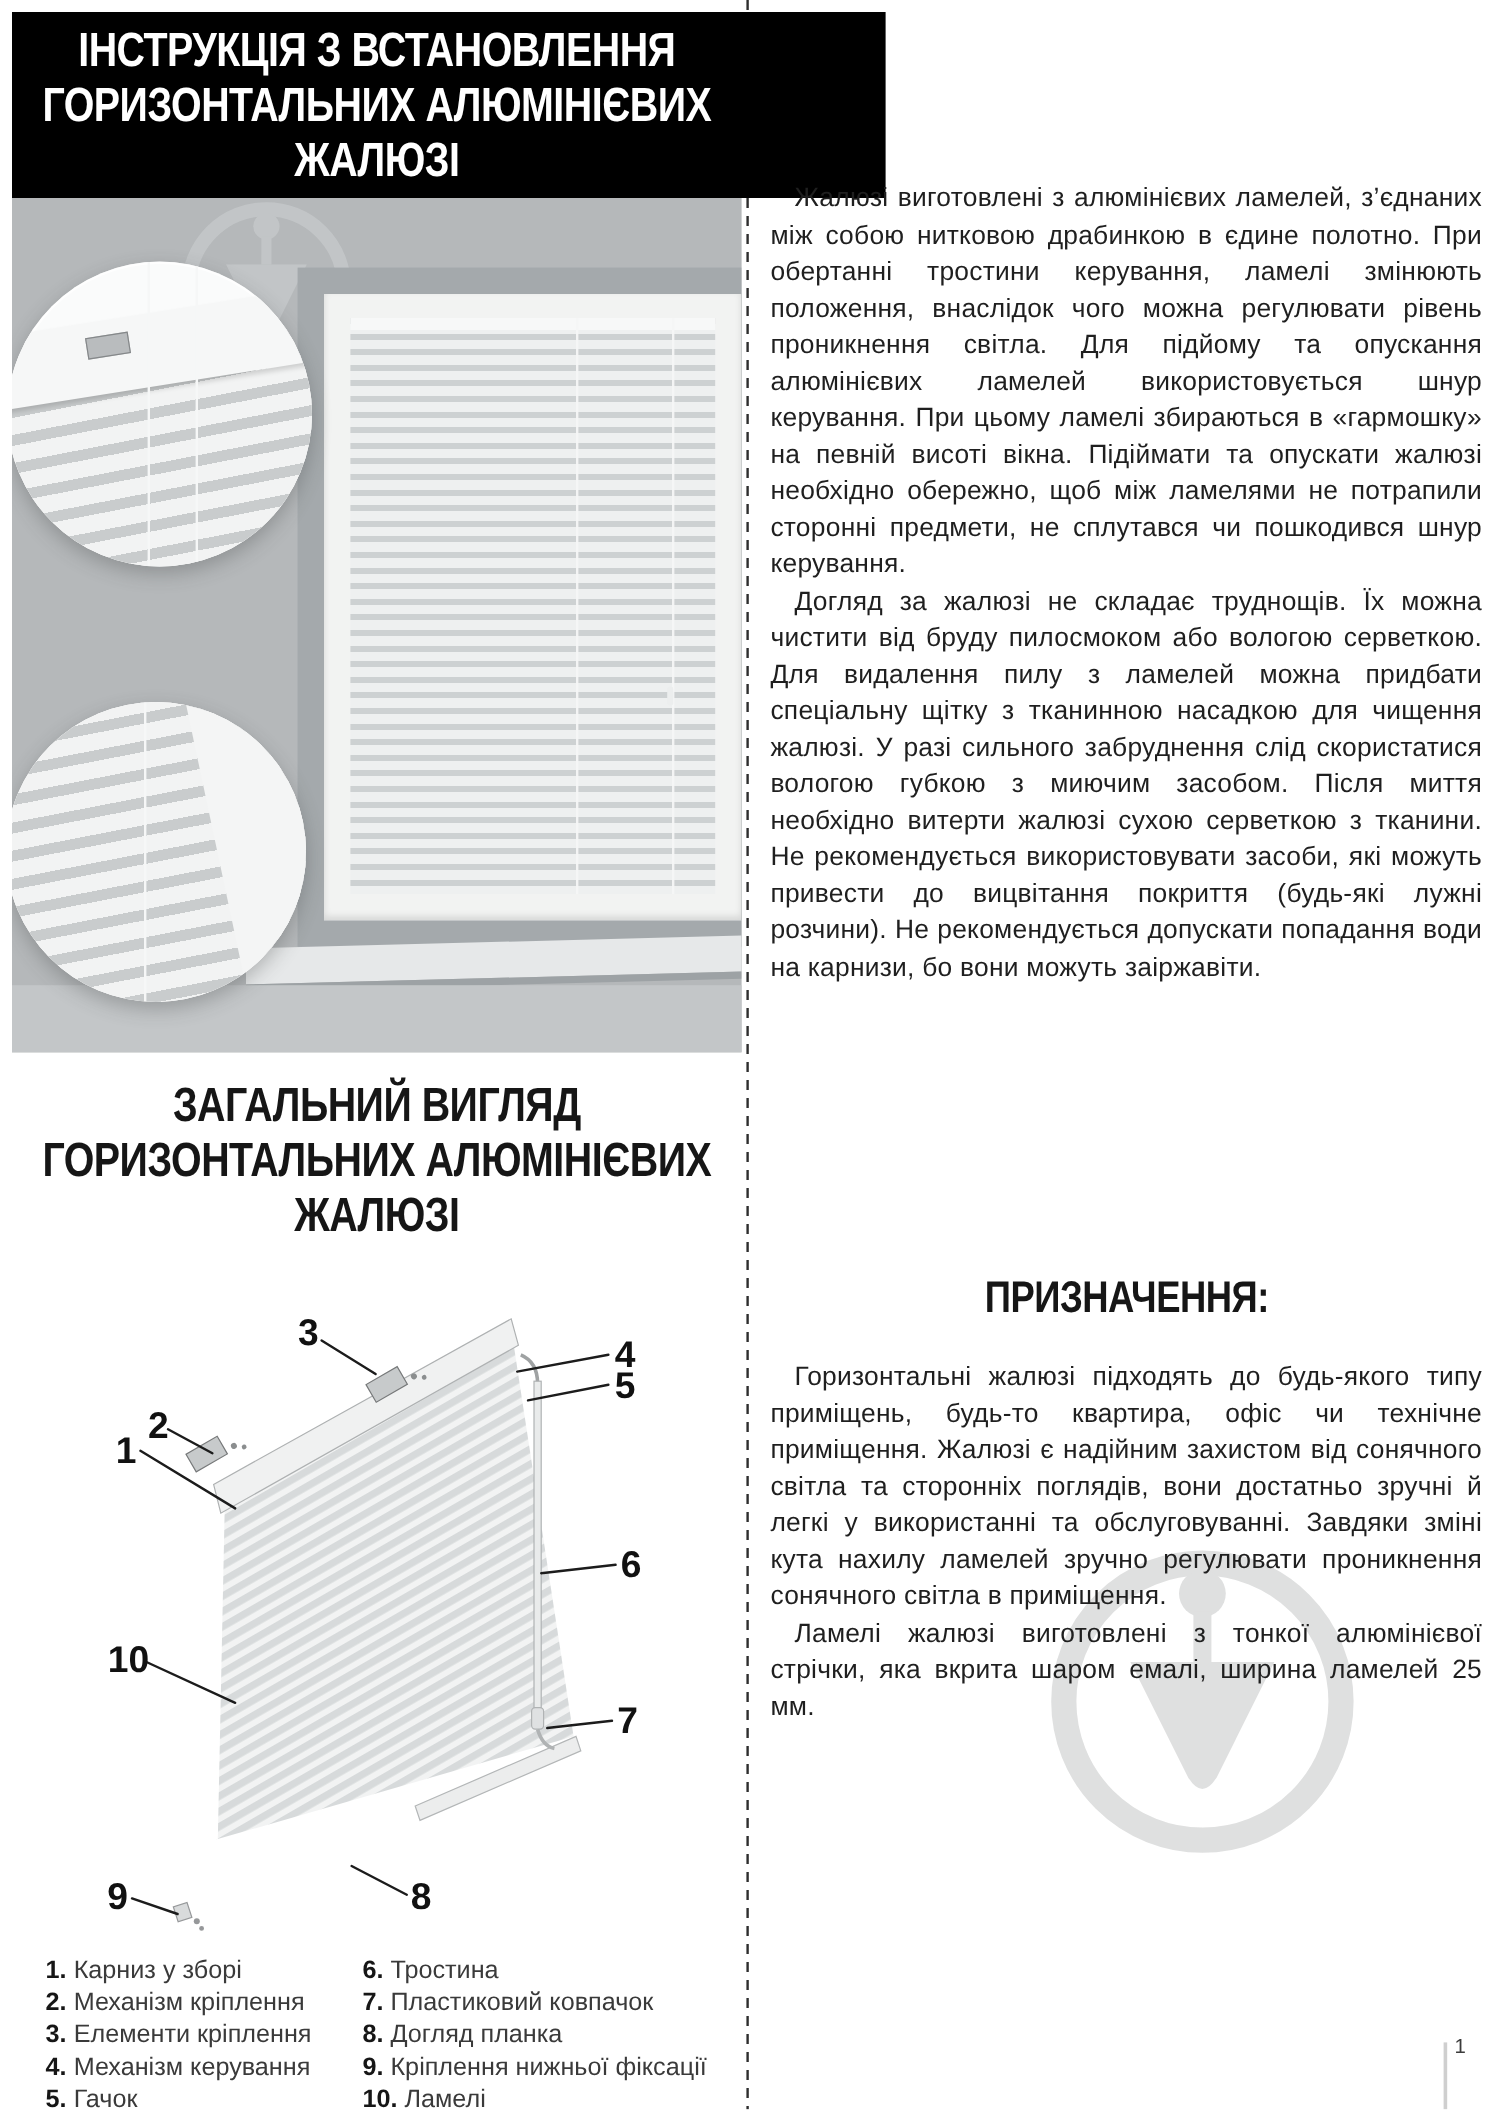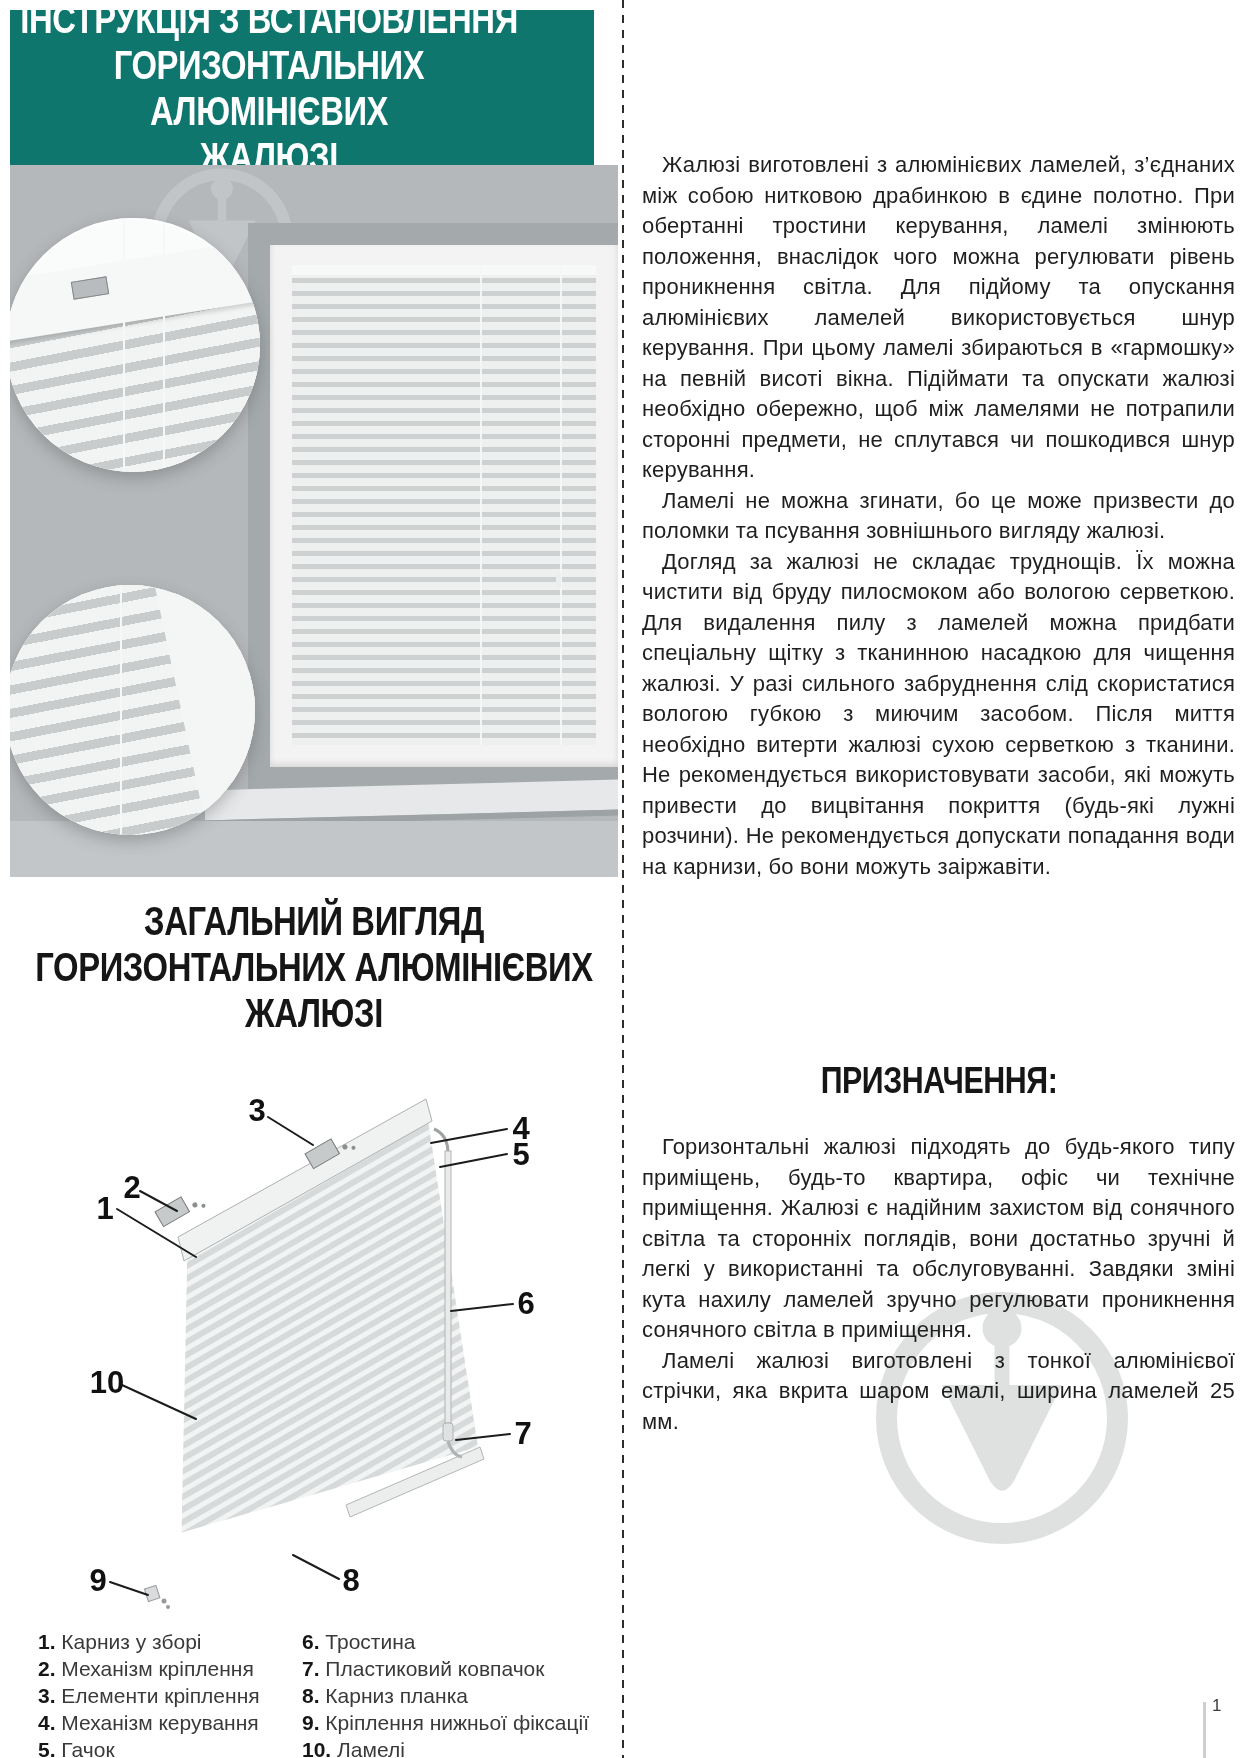--- a/index.html
+++ b/index.html
@@ -13,22 +13,22 @@
     background:repeating-linear-gradient(180deg,#2e2e2e 0 8px,transparent 8px 15px);
   }
   
   .condensed {
     display:block; font-weight:bold; letter-spacing:-0.5px; color:#161616;
     transform:scaleX(0.82); transform-origin:50% 0; text-align:center;
     white-space:pre-line; text-transform:uppercase;
   }
   
   .header-box {
-    position:absolute; left:10px; top:10px; width:584px; height:155px;
-    background:#0f766e; display:flex; align-items:center; justify-content:flex-end;
+    position:absolute; left:10px; top:10px; width:728px; height:155px;
+    background:#000000; display:flex; align-items:center; justify-content:flex-start;
   }
   .header-box .condensed { width:740px; margin-left:-66px; font-size:40px; line-height:46px; color:#ffffff; }
 
   .illustration {
     position:absolute; left:10px; top:165px; width:608px; height:712px;
     background:#b5b8ba; overflow:hidden;
   }
   .wm { position:absolute; }
   .wm1 { left:128px; top:-10px; width:168px; height:168px; color:#c6c9cb; opacity:.8; }
   .wm2 { position:absolute; left:210px; top:1268px; width:300px; height:300px; color:#dcdddd; opacity:.9; }
@@ -209,38 +209,37 @@
     <div class="legend-col c1">
       <div class="legend-item"><b>1.</b> <span>Карниз у зборі</span></div>
       <div class="legend-item"><b>2.</b> <span>Механізм кріплення</span></div>
       <div class="legend-item"><b>3.</b> <span>Елементи кріплення</span></div>
       <div class="legend-item"><b>4.</b> <span>Механізм керування</span></div>
       <div class="legend-item"><b>5.</b> <span>Гачок</span></div>
     </div>
     <div class="legend-col c2">
       <div class="legend-item"><b>6.</b> <span>Тростина</span></div>
       <div class="legend-item"><b>7.</b> <span>Пластиковий ковпачок</span></div>
-      <div class="legend-item"><b>8.</b> <span>Карниз планка</span></div>
+      <div class="legend-item"><b>8.</b> <span>Догляд планка</span></div>
       <div class="legend-item"><b>9.</b> <span>Кріплення нижньої фіксації</span></div>
       <div class="legend-item"><b>10.</b> <span>Ламелі</span></div>
     </div>
   </div>
 
   <div class="right">
     <svg class="wm2" viewBox="0 0 200 200">
       <circle cx="100" cy="100" r="77" fill="none" stroke="currentColor" stroke-width="14"></circle>
       <circle cx="100" cy="40" r="13" fill="currentColor"></circle>
       <rect x="95" y="50" width="10" height="28" fill="currentColor"></rect>
       <path d="M60 78 h80 l-32 64 q-8 13 -16 0 z" fill="currentColor"></path>
     </svg>
 
 
     <div class="bodytext care-text">
       <p>Жалюзі виготовлені з алюмінієвих ламелей, з’єднаних між собою нитковою драбинкою в єдине полотно. При обертанні тростини керування, ламелі змінюють положення, внаслідок чого можна регулювати рівень проникнення світла. Для підйому та опускання алюмінієвих ламелей використовується шнур керування. При цьому ламелі збираються в «гармошку» на певній висоті вікна. Підіймати та опускати жалюзі необхідно обережно, щоб між ламелями не потрапили сторонні предмети, не сплутався чи пошкодився шнур керування.</p>
-      <p>Ламелі не можна згинати, бо це може призвести до поломки та псування зовнішнього вигляду жалюзі.</p>
       <p>Догляд за жалюзі не складає труднощів. Їх можна чистити від бруду пилосмоком або вологою серветкою. Для видалення пилу з ламелей можна придбати спеціальну щітку з тканинною насадкою для чищення жалюзі. У разі сильного забруднення слід скористатися вологою губкою з миючим засобом. Після миття необхідно витерти жалюзі сухою серветкою з тканини. Не рекомендується використовувати засоби, які можуть привести до вицвітання покриття (будь-які лужні розчини). Не рекомендується допускати попадання води на карнизи, бо вони можуть заіржавіти.</p>
     </div>
 
     <div class="purpose-title">
       <div class="condensed">ПРИЗНАЧЕННЯ:</div>
     </div>
 
     <div class="bodytext purpose-text">
       <p>Горизонтальні жалюзі підходять до будь-якого типу приміщень, будь-то квартира, офіс чи технічне приміщення. Жалюзі є надійним захистом від сонячного світла та сторонніх поглядів, вони достатньо зручні й легкі у використанні та обслуговуванні. Завдяки зміні кута нахилу ламелей зручно регулювати проникнення сонячного світла в приміщення.</p>
       <p>Ламелі жалюзі виготовлені з тонкої алюмінієвої стрічки, яка вкрита шаром емалі, ширина ламелей 25 мм.</p>

